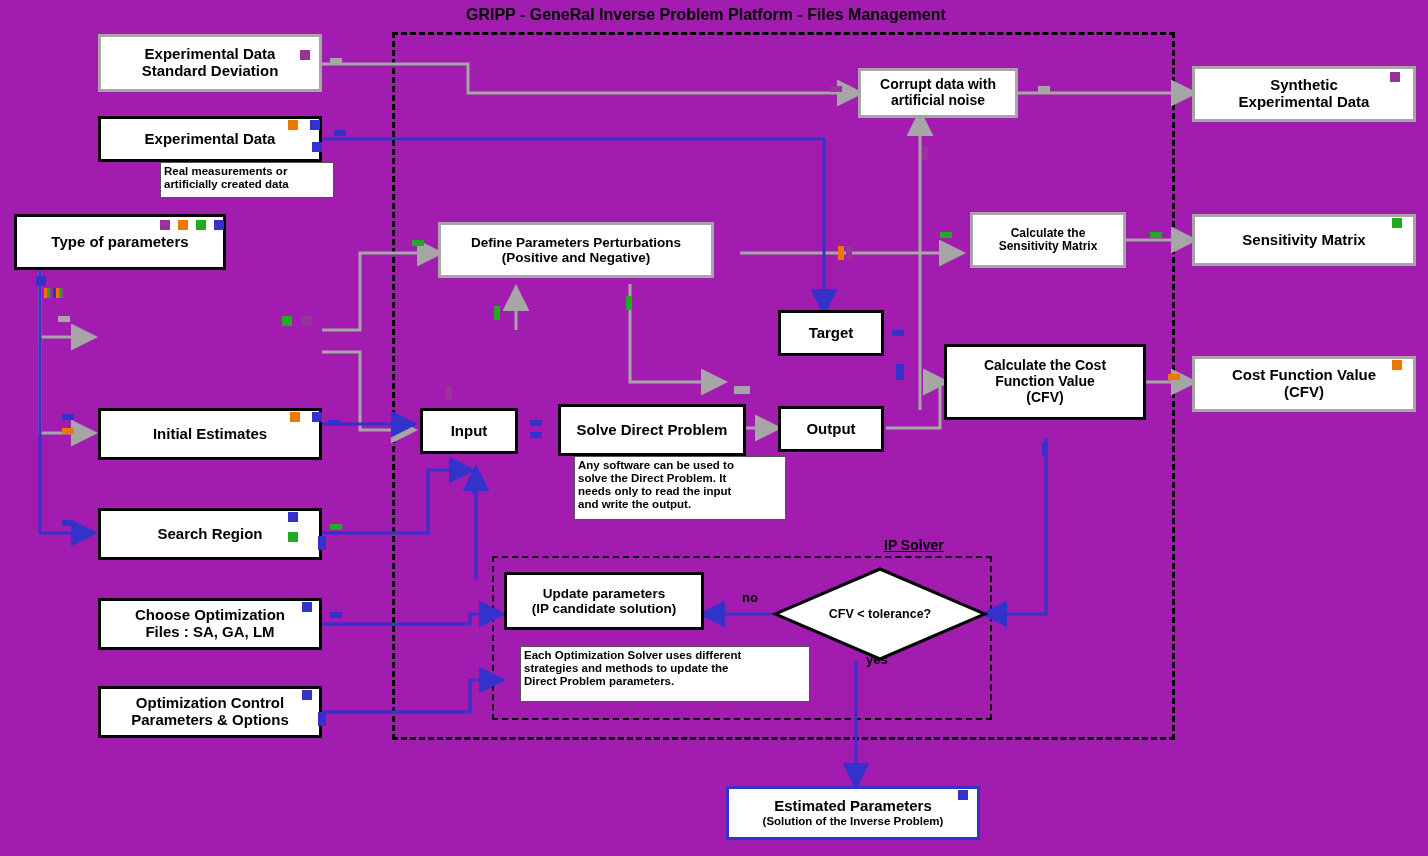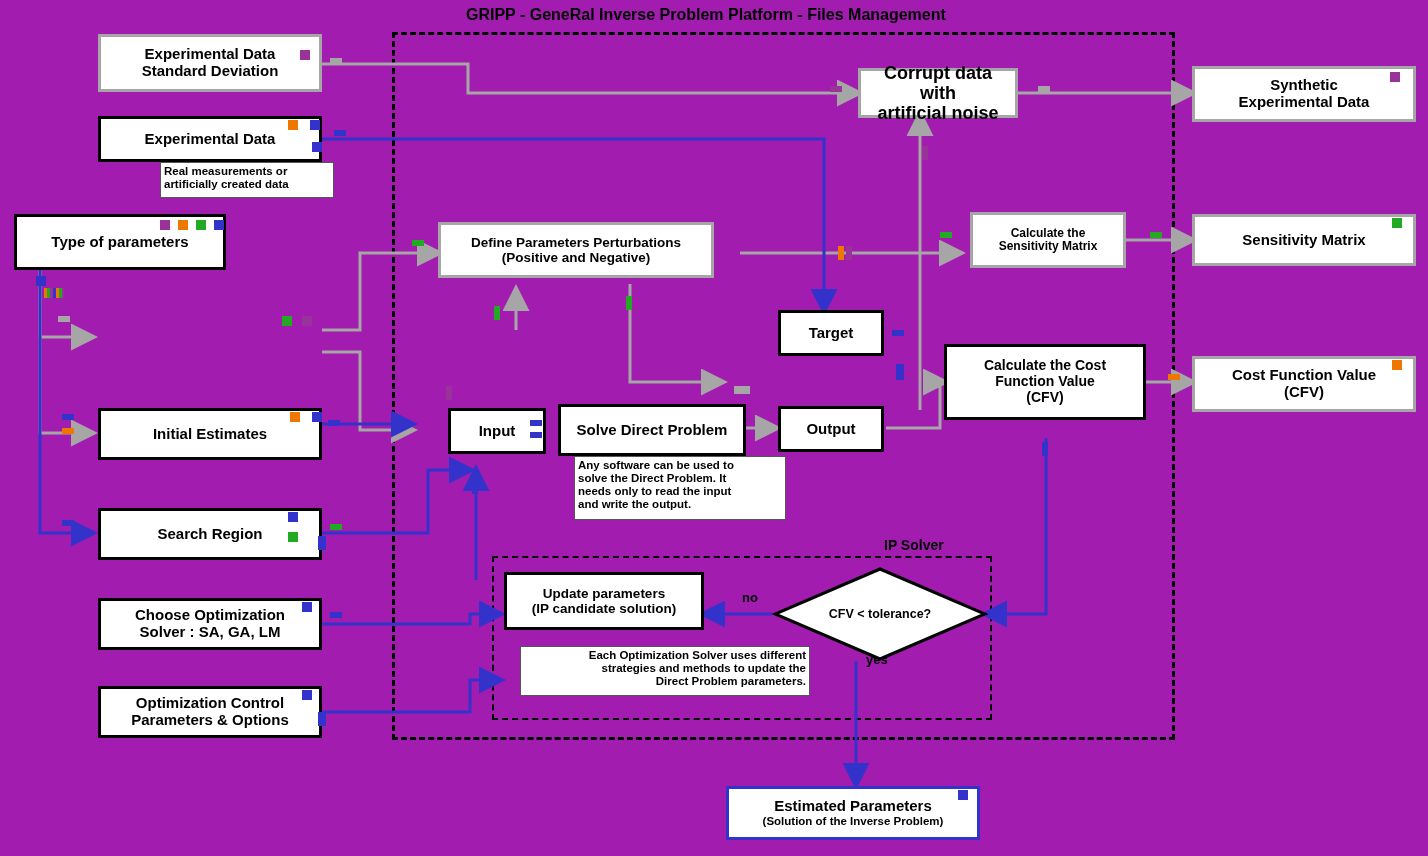--- a/index.html
+++ b/index.html
@@ -64,21 +64,21 @@
 </style>
 </head>
 <body>
 
 <div id="stage">
 
   <div class="title" style="left:466px;top:6px;">GRIPP -  GeneRal Inverse Problem Platform - Files Management</div>
 
   <div class="dashed" style="left:392px;top:32px;width:783px;height:708px;"></div>
   <div class="dashed-thin" style="left:492px;top:556px;width:500px;height:164px;"></div>
-  <div class="region-label" style="left:884px;top:537px;">IP Solver</div>
+  <div class="region-label" style="left:884px;top:537px;text-decoration:underline;">IP Solver</div>
 
   <svg class="links">
     <defs>
       <marker id="agray" markerWidth="9" markerHeight="9" refX="7" refY="4.5" orient="auto">
         <path d="M0,0 L9,4.5 L0,9 z" fill="#a6a6a6"></path>
       </marker>
       <marker id="ablue" markerWidth="9" markerHeight="9" refX="7" refY="4.5" orient="auto">
         <path d="M0,0 L9,4.5 L0,9 z" fill="#3333cc"></path>
       </marker>
     </defs>
@@ -185,33 +185,33 @@
     <span class="lbl">Search Region</span>
   </div>
   <div class="chip" style="left:288px;top:512px;background:#3333cc;"></div>
   <div class="chip" style="left:288px;top:532px;background:#22aa22;"></div>
   <div class="chip" style="left:62px;top:520px;background:#3333cc;width:12px;height:6px;"></div>
   <div class="chip" style="left:318px;top:536px;background:#3333cc;width:8px;height:14px;"></div>
   <div class="chip" style="left:330px;top:524px;background:#22aa22;width:12px;height:6px;"></div>
 
   <div class="box b-black" style="left:98px;top:598px;width:224px;height:52px;font-size:15px;white-space:pre-line;">
     <span class="lbl" style="white-space:pre-line;">Choose Optimization
-Solver : SA, GA, LM</span>
+Files : SA, GA, LM</span>
   </div>
   <div class="chip" style="left:302px;top:602px;background:#3333cc;"></div>
   <div class="chip" style="left:330px;top:612px;background:#3333cc;width:12px;height:6px;"></div>
 
   <div class="box b-black" style="left:98px;top:686px;width:224px;height:52px;font-size:15px;">
     <span class="lbl" style="white-space:pre-line;">Optimization Control
 Parameters &amp; Options</span>
   </div>
   <div class="chip" style="left:302px;top:690px;background:#3333cc;"></div>
   <div class="chip" style="left:318px;top:712px;background:#3333cc;width:8px;height:14px;"></div>
 
-  <div class="box b-gray" style="left:858px;top:68px;width:160px;height:50px;font-size:18px;">
+  <div class="box b-gray" style="left:858px;top:68px;width:160px;height:50px;font-size:14px;">
     <span class="lbl" style="white-space:pre-line;">Corrupt data with
 artificial noise</span>
   </div>
   <div class="chip" style="left:830px;top:86px;background:#993399;width:12px;height:6px;"></div>
   <div class="chip" style="left:1038px;top:86px;background:#a6a6a6;width:12px;height:6px;"></div>
   <div class="chip" style="left:922px;top:146px;background:#993399;width:6px;height:14px;"></div>
 
   <div class="box b-gray" style="left:1192px;top:66px;width:224px;height:56px;font-size:15px;">
     <span class="lbl" style="white-space:pre-line;">Synthetic
 Experimental Data</span>
@@ -239,21 +239,21 @@
   </div>
   <div class="chip" style="left:1392px;top:218px;background:#22aa22;"></div>
 
   <div class="box b-black" style="left:778px;top:310px;width:106px;height:46px;font-size:15px;">
     <span class="lbl">Target</span>
   </div>
   <div class="chip" style="left:838px;top:246px;background:#ee7700;width:6px;height:14px;"></div>
   <div class="chip" style="left:846px;top:246px;background:#993399;width:6px;height:14px;"></div>
   <div class="chip" style="left:892px;top:330px;background:#3333cc;width:12px;height:6px;"></div>
 
-  <div class="box b-black" style="left:420px;top:408px;width:98px;height:46px;font-size:15px;margin-left:28px;">
+  <div class="box b-black" style="left:420px;top:408px;width:98px;height:46px;font-size:15px;">
     <span class="lbl">Input</span>
   </div>
   <div class="chip" style="left:472px;top:480px;background:#3333cc;width:6px;height:14px;"></div>
 
   <div class="box b-black" style="left:558px;top:404px;width:188px;height:52px;font-size:15px;">
     <span class="lbl">Solve Direct Problem</span>
   </div>
   <div class="chip" style="left:530px;top:420px;background:#3333cc;width:12px;height:6px;"></div>
   <div class="chip" style="left:530px;top:432px;background:#3333cc;width:12px;height:6px;"></div>
   <div class="chip" style="left:736px;top:386px;background:#a6a6a6;width:14px;height:8px;"></div>
@@ -282,21 +282,21 @@
   <div class="box b-gray" style="left:1192px;top:356px;width:224px;height:56px;font-size:15px;">
     <span class="lbl" style="white-space:pre-line;">Cost Function Value
 (CFV)</span>
   </div>
   <div class="chip" style="left:1392px;top:360px;background:#ee7700;"></div>
 
   <div class="box b-black" style="left:504px;top:572px;width:200px;height:58px;font-size:13.5px;">
     <span class="lbl" style="white-space:pre-line;">Update parameters
 (IP candidate solution)</span>
   </div>
-  <div class="note" style="left:520px;top:646px;width:290px;height:50px;text-align:right;">
+  <div class="note" style="left:520px;top:646px;width:290px;height:56px;">
     <span style="white-space:pre-line;">Each Optimization Solver uses different
 strategies and methods to update the
 Direct Problem parameters.</span>
   </div>
 
   <div class="diamond-wrap" style="left:772px;top:566px;width:216px;height:96px;">
     <svg class="diamond" viewBox="0 0 216 96" preserveAspectRatio="none">
       <polygon points="108,3 213,48 108,93 3,48" fill="#ffffff" stroke="#000000" stroke-width="3"></polygon>
     </svg>
     <div class="diamond-text">CFV &lt; tolerance?</div>

